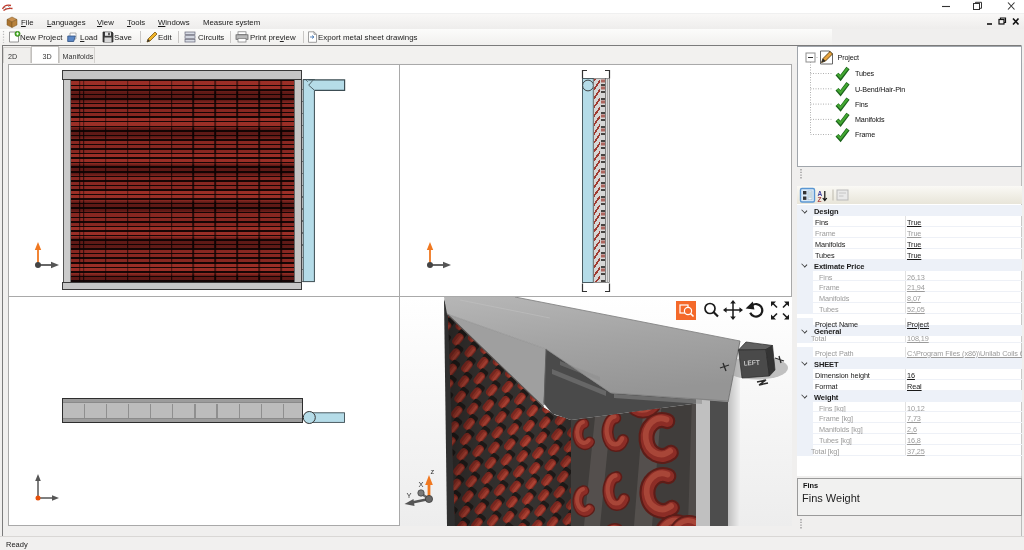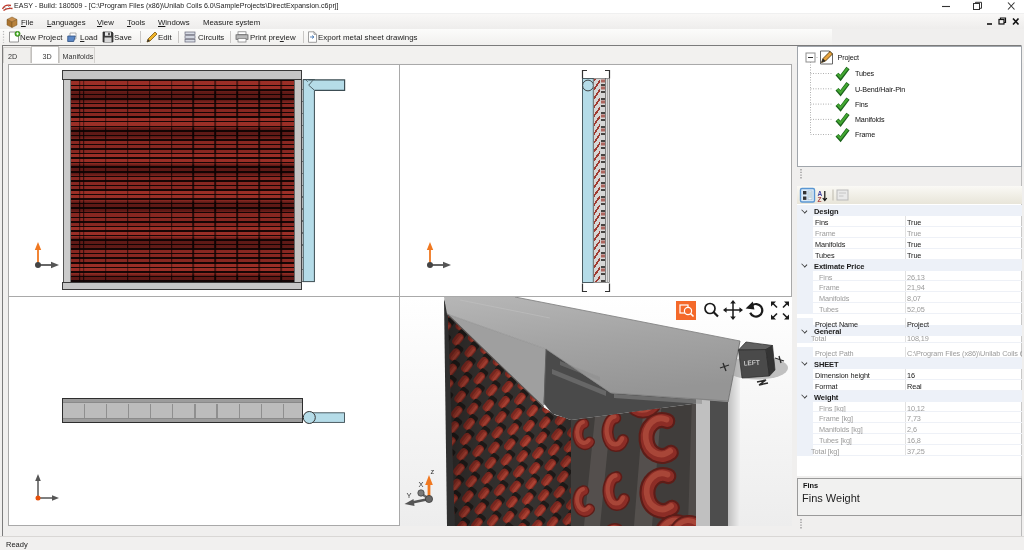--- a/index.html
+++ b/index.html
@@ -29,38 +29,37 @@
   #hline { position:absolute; left:9px; top:296px; width:782px; height:1px; background:#a9a9a9; }
   
   #statusbar { position:absolute; left:0; top:536px; width:1024px; height:14px; background:#f1f0ef; border-top:1px solid #d9d7d5; }
   #statusbar span { position:absolute; left:6px; top:2.5px; font-size:7.5px; color:#1a1a1a; }
   
   #treebox { position:absolute; left:797px; top:46px; width:225px; height:121px; background:#fff; border:1px solid #a0a5ab; }
   .prow { position:absolute; left:797px; width:225px; height:10.92px; font-size:7.3px; letter-spacing:-0.1px; overflow:hidden; white-space:nowrap; }
   .pcat { background:#edf1f8; font-weight:bold; color:#111;text-align:center; }
   .pgut { position:absolute; left:0; top:0; width:16px; height:100%; background:#edf1f8; }
   .pname { position:absolute; top:2px; color:#1a1a1a; }
-  .pval { position:absolute; left:110px; top:2px; color:#1a1a1a; }
+  .pval { position:absolute; left:110px; top:2px; color:#1a1a1a;text-decoration:underline; }
   .gray { color:#9b9b9b; }
   .pdiv { position:absolute; left:108px; top:0; width:1px; height:100%; background:#e2e2e2; }
   .psep { position:absolute; left:16px; bottom:0; width:209px; height:1px; background:#eef1f7; }
   .chev { position:absolute; left:5px; top:2.5px; width:4.6px; height:4.6px; border-right:1.2px solid #333; border-bottom:1.2px solid #333; transform:rotate(45deg) scaleY(0.72); }
   #descbox { position:absolute; left:797px; top:478px; width:225px; height:38px; background:#f1f1f0; border:1px solid #9a9a9a; }
   #gridbg { position:absolute; left:797px; top:204px; width:225px; height:272px; background:#ffffff; border-right:1px solid #c8c8c8;}
   #ptoolbar { position:absolute; left:797px; top:186px; width:225px; height:18px; background:linear-gradient(#faf9f5,#e8e5d9); }
 </style>
 </head>
 <body>
 
 <div id="titlebar">
   <svg class="abs" style="left:2px;top:3px" width="11" height="9" viewBox="0 0 11 9">
     <path d="M0.5 6 C2 3, 5 1.5, 9 2.5 M1.5 7.5 C4 5.5, 7 5, 10.5 5.5" stroke="#c0392b" stroke-width="1.4" fill="none"></path>
     <path d="M2 4 L5 6.5 M6 3 L8.5 5" stroke="#8a8a8a" stroke-width="0.8" fill="none"></path>
   </svg>
-  <span id="title-text">EASY - Build: 180509 - [C:\Program Files (x86)\Unilab Coils 6.0\SampleProjects\DirectExpansion.c6prj]</span>
   <svg class="abs" style="left:940px;top:0" width="80" height="13" viewBox="0 0 80 13">
     <line x1="2" y1="6.5" x2="10" y2="6.5" stroke="#333" stroke-width="1.1"></line>
     <rect x="33.5" y="3.5" width="6" height="6" fill="none" stroke="#333" stroke-width="1"></rect>
     <path d="M35.5 3.5 v-1.2 h6 v6 h-1.8" fill="none" stroke="#333" stroke-width="1"></path>
     <path d="M68 2.5 L74.5 9.5 M74.5 2.5 L68 9.5" stroke="#333" stroke-width="1.1"></path>
   </svg>
 </div>
 
 <div id="menubar">
   <svg class="abs" style="left:6px;top:2px" width="12" height="12" viewBox="0 0 12 12">

